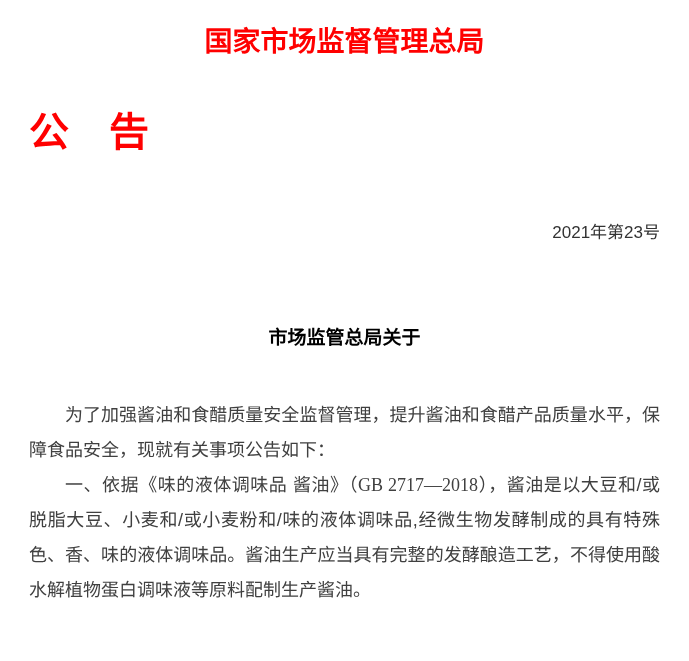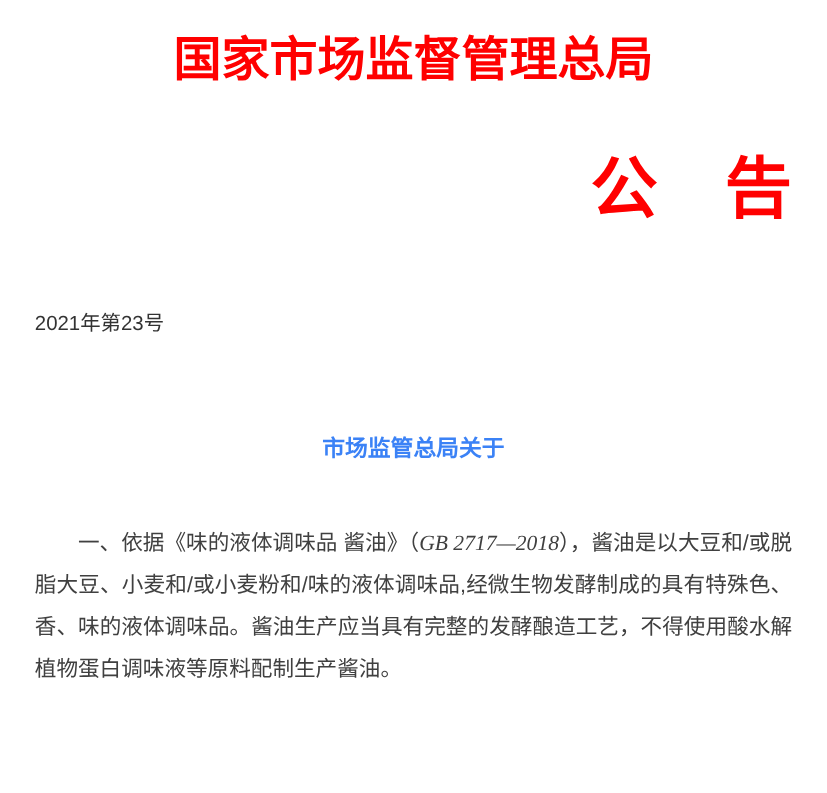--- a/index.html
+++ b/index.html
@@ -13,79 +13,79 @@
     overflow: hidden;
     font-family: "Liberation Sans", sans-serif;
   }
   .doc {
     box-sizing: border-box;
     width: 689px;
     padding: 0 29px;
   }
   .agency-title {
     margin: 24px 0 0 0;
-    font-size: 40px;
+    font-size: 28px;
     line-height: 1.3;
     font-weight: 700;
     text-align: center;
     color: #ff0000;
     letter-spacing: 0px;
     white-space: nowrap;
   }
   .gonggao-title {
     margin-top: 46px;
-    font-size: 56px;
+    font-size: 40px;
     line-height: 1.3;
     font-weight: 700;
-    text-align: right;
+    text-align: left;
     color: #ff0000;
   }
   .doc-number {
     margin-top: 64px;
     font-size: 17px;
     line-height: 1.3;
-    text-align: left;
+    text-align: right;
     color: #333333;
   }
   .notice-heading {
     margin: 76px 0 12px 0;
     font-size: 19px;
     line-height: 36px;
     font-weight: 700;
     text-align: center;
-    color: #3b82f6;
+    color: #000000;
   }
   .body-text {
     margin-top: 42px;
     font-size: 18px;
     line-height: 35px;
     text-align: justify;
     color: #404040;
   }
   .body-text p {
     margin: 0;
     text-indent: 2em;
   }
   .latin-serif {
     font-family: "Liberation Serif", serif;
-    font-style: italic;
   }
 </style>
 </head>
 <body>
 
 <main class="doc">
 
   <h1 class="agency-title">国家市场监督管理总局</h1>
 
   <div class="gonggao-title">公　告</div>
 
   <div class="doc-number">2021年第23号</div>
 
   <h2 class="notice-heading">
     <span>市场监管总局关于</span><br>
   </h2>
 
   <section class="body-text">
+      <p><span>为了加强酱油和食醋质量安全监督管理，提升酱油和食醋产品质量水平，保障食品安全，现就有关事项公告如下：</span></p>
       <p><span>一、依据《味的液体调味品 酱油》（</span><span class="latin-serif">GB 2717—2018</span><span>），酱油是以大豆和/或脱脂大豆、小麦和/或小麦粉和/味的液体调味品,经微生物发酵制成的具有特殊色、香、味的液体调味品。酱油生产应当具有完整的发酵酿造工艺，不得使用酸水解植物蛋白调味液等原料配制生产酱油。</span></p>
     </section>
 
 </main>
 
 </body></html>

